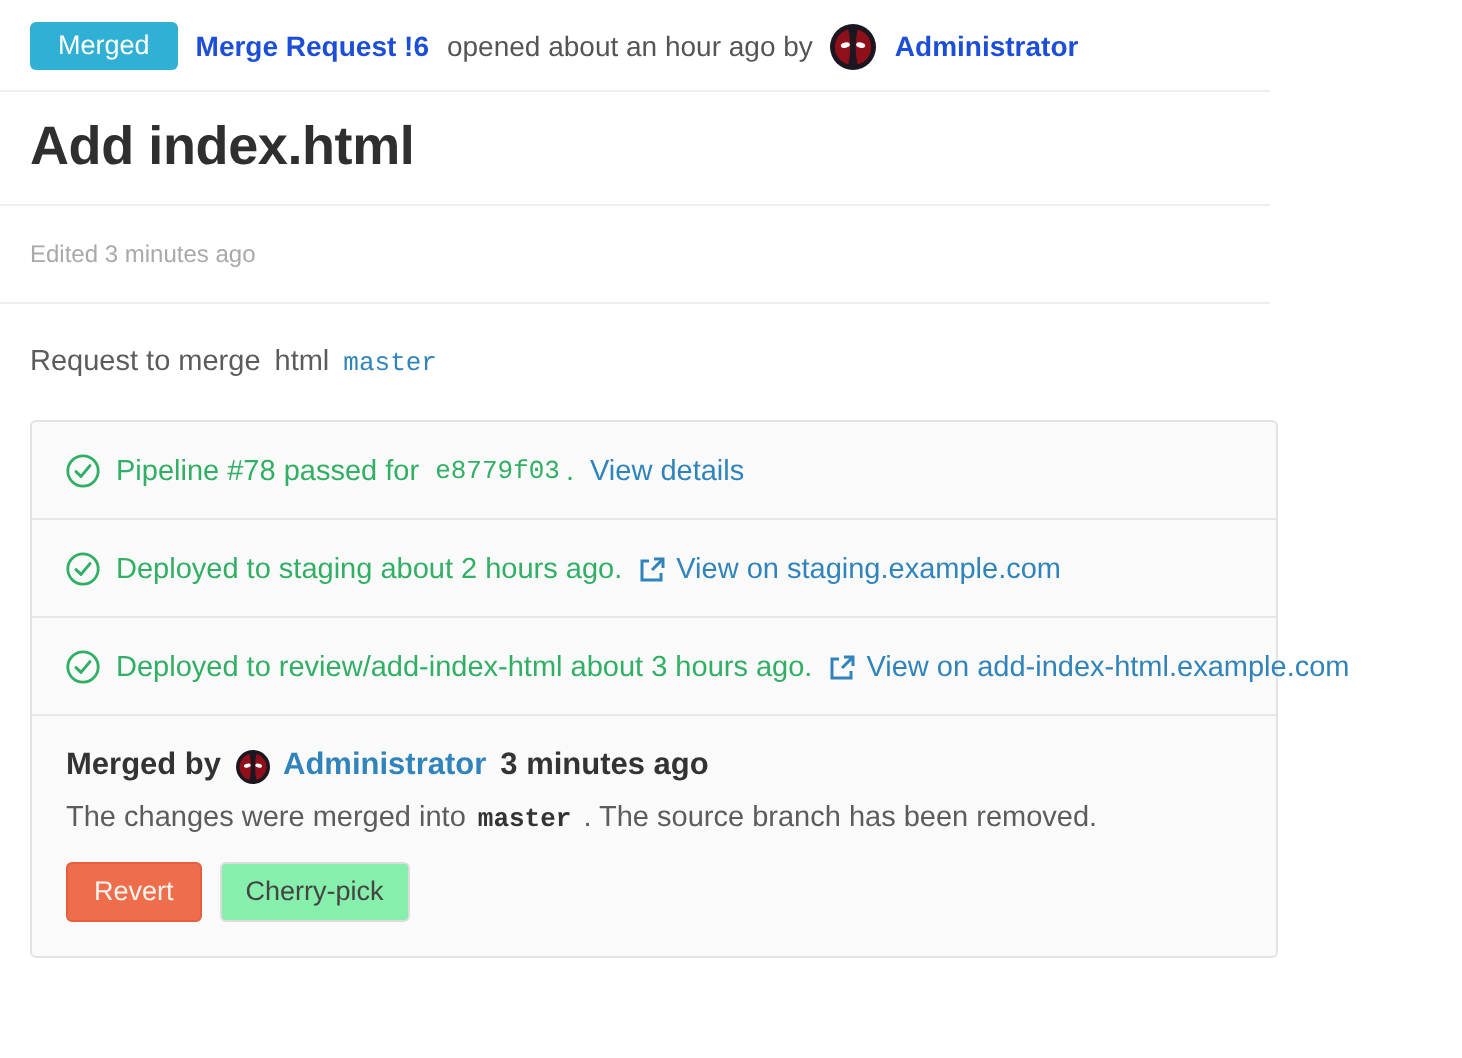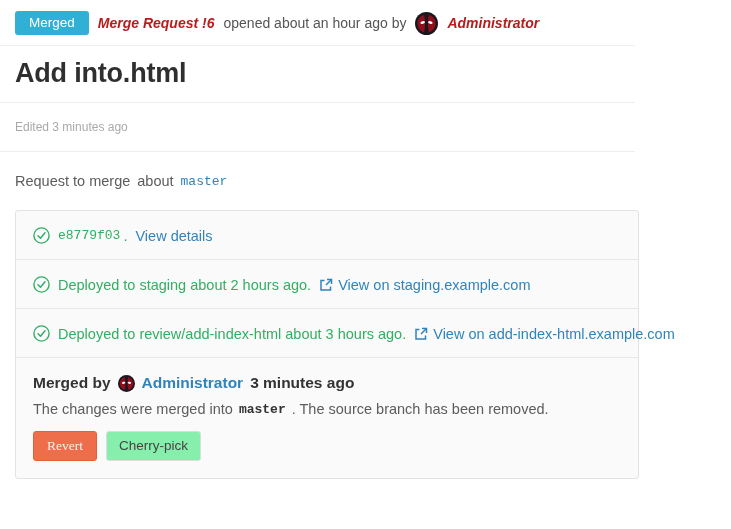--- a/index.html
+++ b/index.html
@@ -19,21 +19,21 @@
     gap: 9px;
     font-size: 14px; color: #555;
     white-space: nowrap;
   }
   .status-badge {
     background: #31b0d5; color: #fff;
     padding: 4px 14px 5px;
     border-radius: 3px;
     font-size: 13.5px;
   }
-  .mr-header b { color: #b91c1c; font-weight: 700; font-style: italic; }
+  .mr-header b { color: #1d4ed8; font-weight: 700; }
   .avatar {
     border-radius: 50%; display: inline-block; flex: 0 0 auto;
   }
   .avatar svg { display: block; width: 100%; height: 100%; }
   .av-head { width: 23px; height: 23px; }
   .av-small { width: 17px; height: 17px; }
 
   hr.rule { border: 0; border-top: 1px solid #eee; }
   hr.rule-full { margin-left: 0; }
   hr.rule-indent { margin-left: 0; }
@@ -97,21 +97,21 @@
     display: flex; align-items: center; gap: 6px; white-space: nowrap;
   }
   .merged-note .mono { font-weight: 700; color: #333; }
   .btn-row { margin-top: 14px; display: flex; gap: 9px; }
   .btn {
     font-family: "Liberation Sans", sans-serif;
     font-size: 13.5px; border-radius: 3px; cursor: pointer;
     padding: 6px 13px 7px; line-height: 15px;
   }
   .btn-revert {
-    background: #ee6e4c; border: 1px solid #e4603d; color: #fdf3ef; font-family: Liberation Serif, serif;
+    background: #ee6e4c; border: 1px solid #e4603d; color: #fdf3ef;
   }
   .btn-cherry {
     background: #86efac; border: 1px solid #dcdcde; color: #444;
     padding: 6px 12px 7px;
   }
 </style>
 </head>
 <body>
 
 <div class="page">
@@ -126,41 +126,42 @@
     <circle cx="12" cy="12" r="9.5" fill="#8f0f1b"></circle>
     <path d="M9.2 1.5 C11 8 11 16 9.2 22.5 L14.8 22.5 C13 16 13 8 14.8 1.5 Z" fill="#1b1620"></path>
     <ellipse cx="8" cy="11" rx="2.4" ry="1.4" fill="#ffffff" transform="rotate(-14 8 11)"></ellipse>
     <ellipse cx="16" cy="11" rx="2.4" ry="1.4" fill="#ffffff" transform="rotate(14 16 11)"></ellipse>
   </svg>
 </span>
     <b>Administrator</b>
   </div>
   <hr class="rule rule-full">
 
-  <h1 class="mr-title">Add into.html</h1>
+  <h1 class="mr-title">Add index.html</h1>
   <hr class="rule rule-indent">
 
   <div class="edited-note">Edited 3 minutes ago</div>
   <hr class="rule rule-indent">
 
   <div class="request-line">
     <span>Request to merge</span>
-    <span>about</span>
+    <span>html</span>
     <span class="mono branch-target">master</span>
   </div>
 
   <div class="mr-widget">
 
     <div class="widget-row">
       <span class="icon-check">
   <svg width="17" height="17" viewBox="0 0 17 17">
     <circle cx="8.5" cy="8.5" r="7.6" fill="none" stroke="#31af64" stroke-width="1.4"></circle>
     <path d="M5 8.8 L7.5 11.2 L12 5.8" fill="none" stroke="#31af64" stroke-width="1.5" stroke-linecap="round" stroke-linejoin="round"></path>
   </svg>
 </span>
+      <span>Pipeline #78 passed for</span>
       <span class="mono commit-sha">e8779f03</span>
         <span style="margin-left:-5px">.</span>
       <a class="link">View details</a>
     </div>
 
     <div class="widget-row">
       <span class="icon-check">
   <svg width="17" height="17" viewBox="0 0 17 17">
     <circle cx="8.5" cy="8.5" r="7.6" fill="none" stroke="#31af64" stroke-width="1.4"></circle>
     <path d="M5 8.8 L7.5 11.2 L12 5.8" fill="none" stroke="#31af64" stroke-width="1.5" stroke-linecap="round" stroke-linejoin="round"></path>

